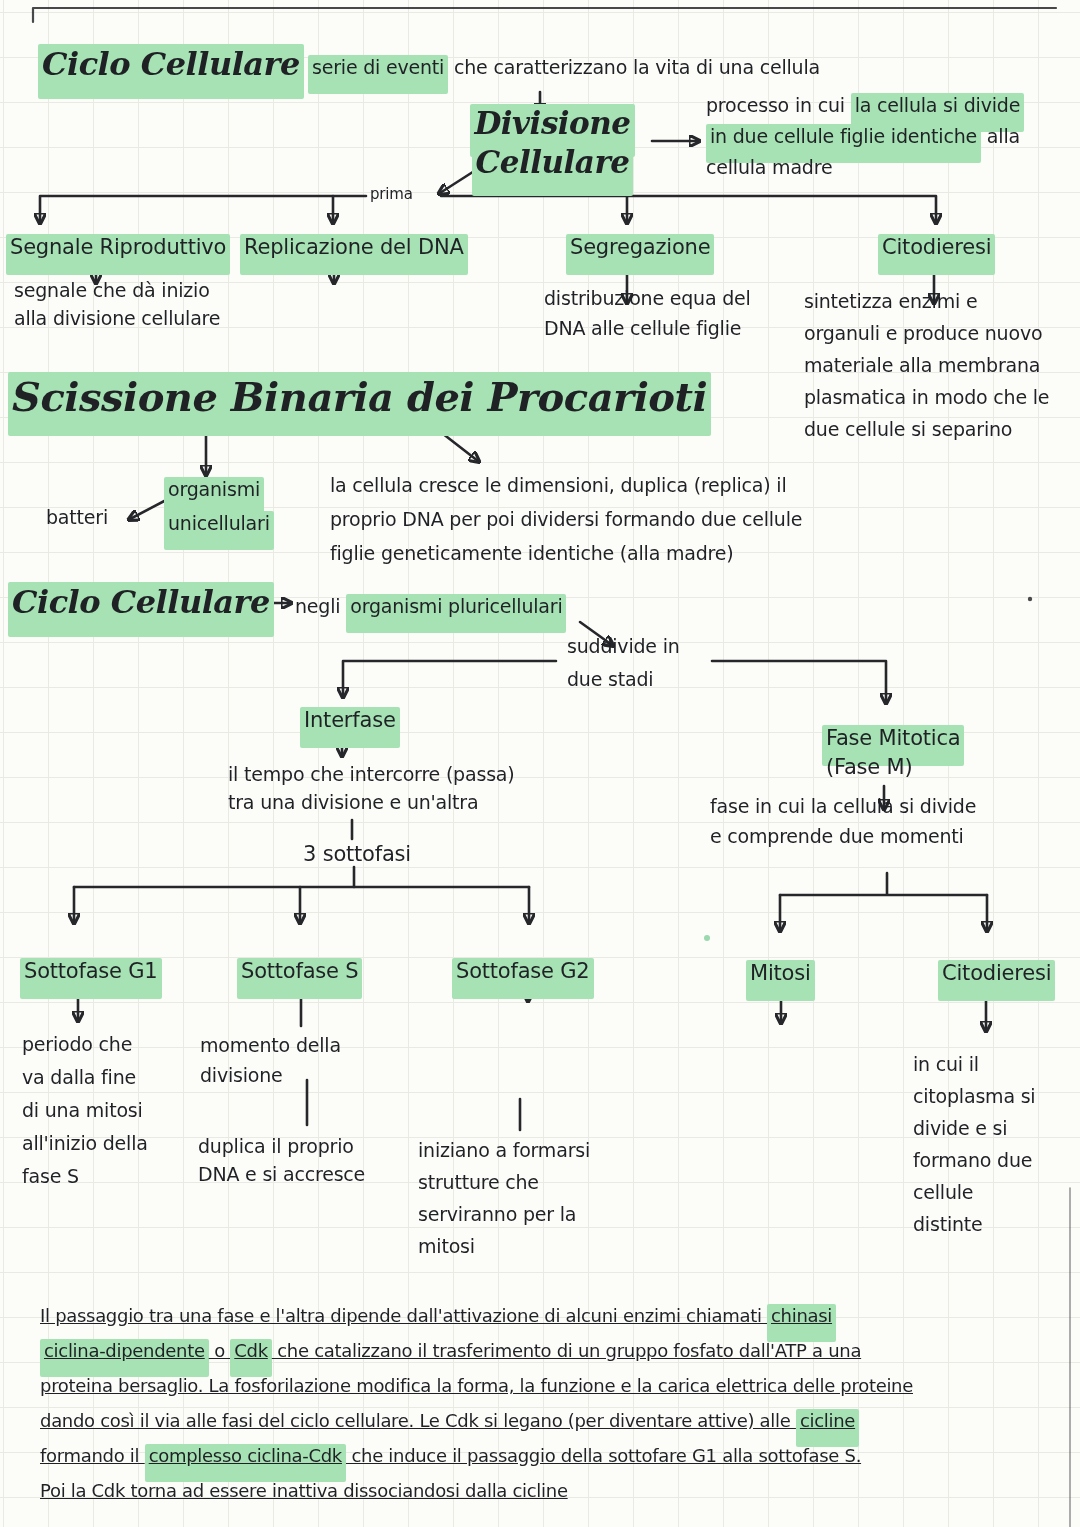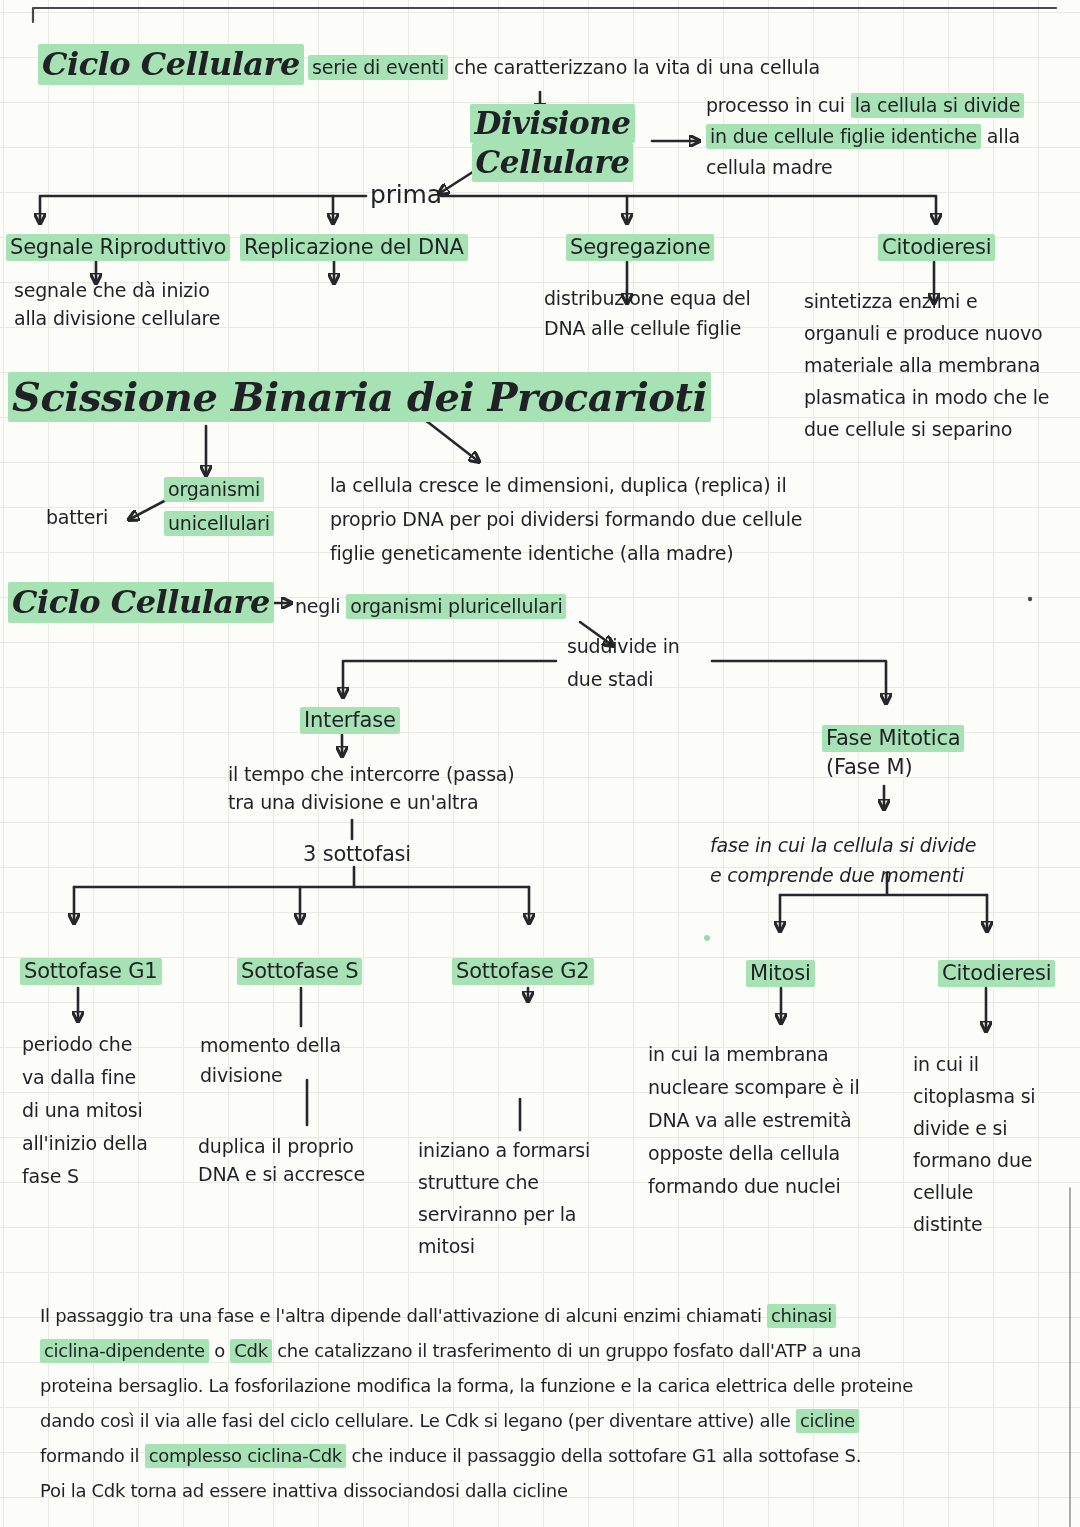--- a/index.html
+++ b/index.html
@@ -12,21 +12,21 @@
     background-size:45px 45px;
     background-position:3px 12px;
     font-family:"DejaVu Sans", sans-serif;
     color:#1f2125;
   }
   .node{position:absolute;white-space:pre-line;}
   .hand{font-size:19px;letter-spacing:-0.2px;line-height:29px;}
   .label{font-size:21px;letter-spacing:-0.2px;line-height:27px;margin-top:6px;}
   .script{font-family:"DejaVu Serif", serif;font-style:italic;font-weight:700;
           font-size:32px;line-height:1.25;letter-spacing:-0.5px;}
-  .hl{background:#a6e2b4;padding:1px 4px 2px;border-radius:2px;
+  .hl{background:#a6e2b4;padding:1px 4px 16px;border-radius:2px;
       -webkit-box-decoration-break:clone;box-decoration-break:clone;}
   .center{text-align:center;}
   .overlay{position:absolute;left:0;top:0;}
   .overlay path{stroke:#26272a;stroke-width:2.6;fill:none;stroke-linecap:round;stroke-linejoin:round;}
 </style>
 </head>
 <body>
 
 <div class="page">
 
@@ -88,21 +88,21 @@
 
   <div class="node script" style="left:38px;top:44px;"><span class="hl">Ciclo Cellulare</span></div>
   <div class="node hand" style="left:308px;top:53px;text-align:center;"><span class="hl">serie di eventi</span><span> che caratterizzano la vita di una cellula</span></div>
 
   <div class="node script center" style="left:460px;top:104px;width:185px;font-size:31px;"><span class="hl">Divisione
 Cellulare</span></div>
   <div class="node hand" style="left:706px;top:90px;line-height:31px;"><span>processo in cui </span><span class="hl">la cellula si divide</span><span>
 </span><span class="hl">in due cellule figlie identiche</span><span> alla
 cellula madre</span></div>
 
-  <div class="node hand" style="left:370px;top:180px;font-size:25px;">prima</div>
+  <div class="node hand" style="left:370px;top:180px;font-size:15px;">prima</div>
 
   <div class="node label" style="left:6px;top:228px;"><span class="hl">Segnale Riproduttivo</span></div>
   <div class="node label" style="left:240px;top:228px;"><span class="hl">Replicazione del DNA</span></div>
   <div class="node label" style="left:566px;top:228px;"><span class="hl">Segregazione</span></div>
   <div class="node label" style="left:878px;top:228px;"><span class="hl">Citodieresi</span></div>
 
   <div class="node hand" style="left:14px;top:276px;line-height:28px;">segnale che dà inizio
 alla divisione cellulare</div>
   <div class="node hand" style="left:804px;top:285px;line-height:32px;">sintetizza enzimi e
 organuli e produce nuovo
@@ -129,51 +129,46 @@
   <div class="node hand" style="left:228px;top:760px;line-height:28px;">il tempo che intercorre (passa)
 tra una divisione e un'altra</div>
   <div class="node hand" style="left:303px;top:840px;font-size:21px;">3 sottofasi</div>
 
   <div class="node label" style="left:20px;top:952px;"><span class="hl">Sottofase G1</span></div>
   <div class="node label" style="left:237px;top:952px;"><span class="hl">Sottofase S</span></div>
   <div class="node label" style="left:452px;top:952px;"><span class="hl">Sottofase G2</span></div>
 
   <div class="node label" style="left:822px;top:719px;"><span class="hl">Fase Mitotica</span></div>
   <div class="node hand" style="left:826px;top:753px;font-size:21px;">(Fase M)</div>
-  <div class="node hand" style="left:710px;top:830px;line-height:30px;font-style:italic;">fase in cui la cellula si divide
+  <div class="node hand" style="left:710px;top:791px;line-height:30px;">fase in cui la cellula si divide
 e comprende due momenti</div>
 
   <div class="node label" style="left:746px;top:954px;"><span class="hl">Mitosi</span></div>
   <div class="node label" style="left:938px;top:954px;"><span class="hl">Citodieresi</span></div>
 
   <div class="node hand" style="left:22px;top:1028px;line-height:33px;">periodo che
 va dalla fine
 di una mitosi
 all'inizio della
 fase S</div>
   <div class="node hand" style="left:200px;top:1030px;line-height:30px;">momento della
 divisione</div>
   <div class="node hand" style="left:198px;top:1132px;line-height:28px;">duplica il proprio
 DNA e si accresce</div>
   <div class="node hand" style="left:418px;top:1134px;line-height:32px;">iniziano a formarsi
 strutture che
 serviranno per la
 mitosi</div>
-  <div class="node hand" style="left:648px;top:1038px;line-height:33px;">in cui la membrana
-nucleare scompare è il
-DNA va alle estremità
-opposte della cellula
-formando due nuclei</div>
   <div class="node hand" style="left:913px;top:1048px;line-height:32px;">in cui il
 citoplasma si
 divide e si
 formano due
 cellule
 distinte</div>
 
-  <div class="node hand" style="left:40px;top:1298px;width:1040px;line-height:35px;font-size:18px;letter-spacing:-0.3px;"><span>Il passaggio tra una fase e l'altra dipende dall'attivazione di alcuni enzimi chiamati </span><span class="hl">chinasi
+  <div class="node hand" style="left:40px;top:1298px;width:1040px;line-height:35px;font-size:18px;letter-spacing:-0.3px;text-decoration:underline;"><span>Il passaggio tra una fase e l'altra dipende dall'attivazione di alcuni enzimi chiamati </span><span class="hl">chinasi
 ciclina-dipendente</span><span> o </span><span class="hl">Cdk</span><span> che catalizzano il trasferimento di un gruppo fosfato dall'ATP a una
 proteina bersaglio. La fosforilazione modifica la forma, la funzione e la carica elettrica delle proteine
 dando così il via alle fasi del ciclo cellulare. Le Cdk si legano (per diventare attive) alle </span><span class="hl">cicline</span><span>
 formando il </span><span class="hl">complesso ciclina-Cdk</span><span> che induce il passaggio della sottofare G1 alla sottofase S.
 Poi la Cdk torna ad essere inattiva dissociandosi dalla cicline</span></div>
 
 </div>
 
 </body></html>

